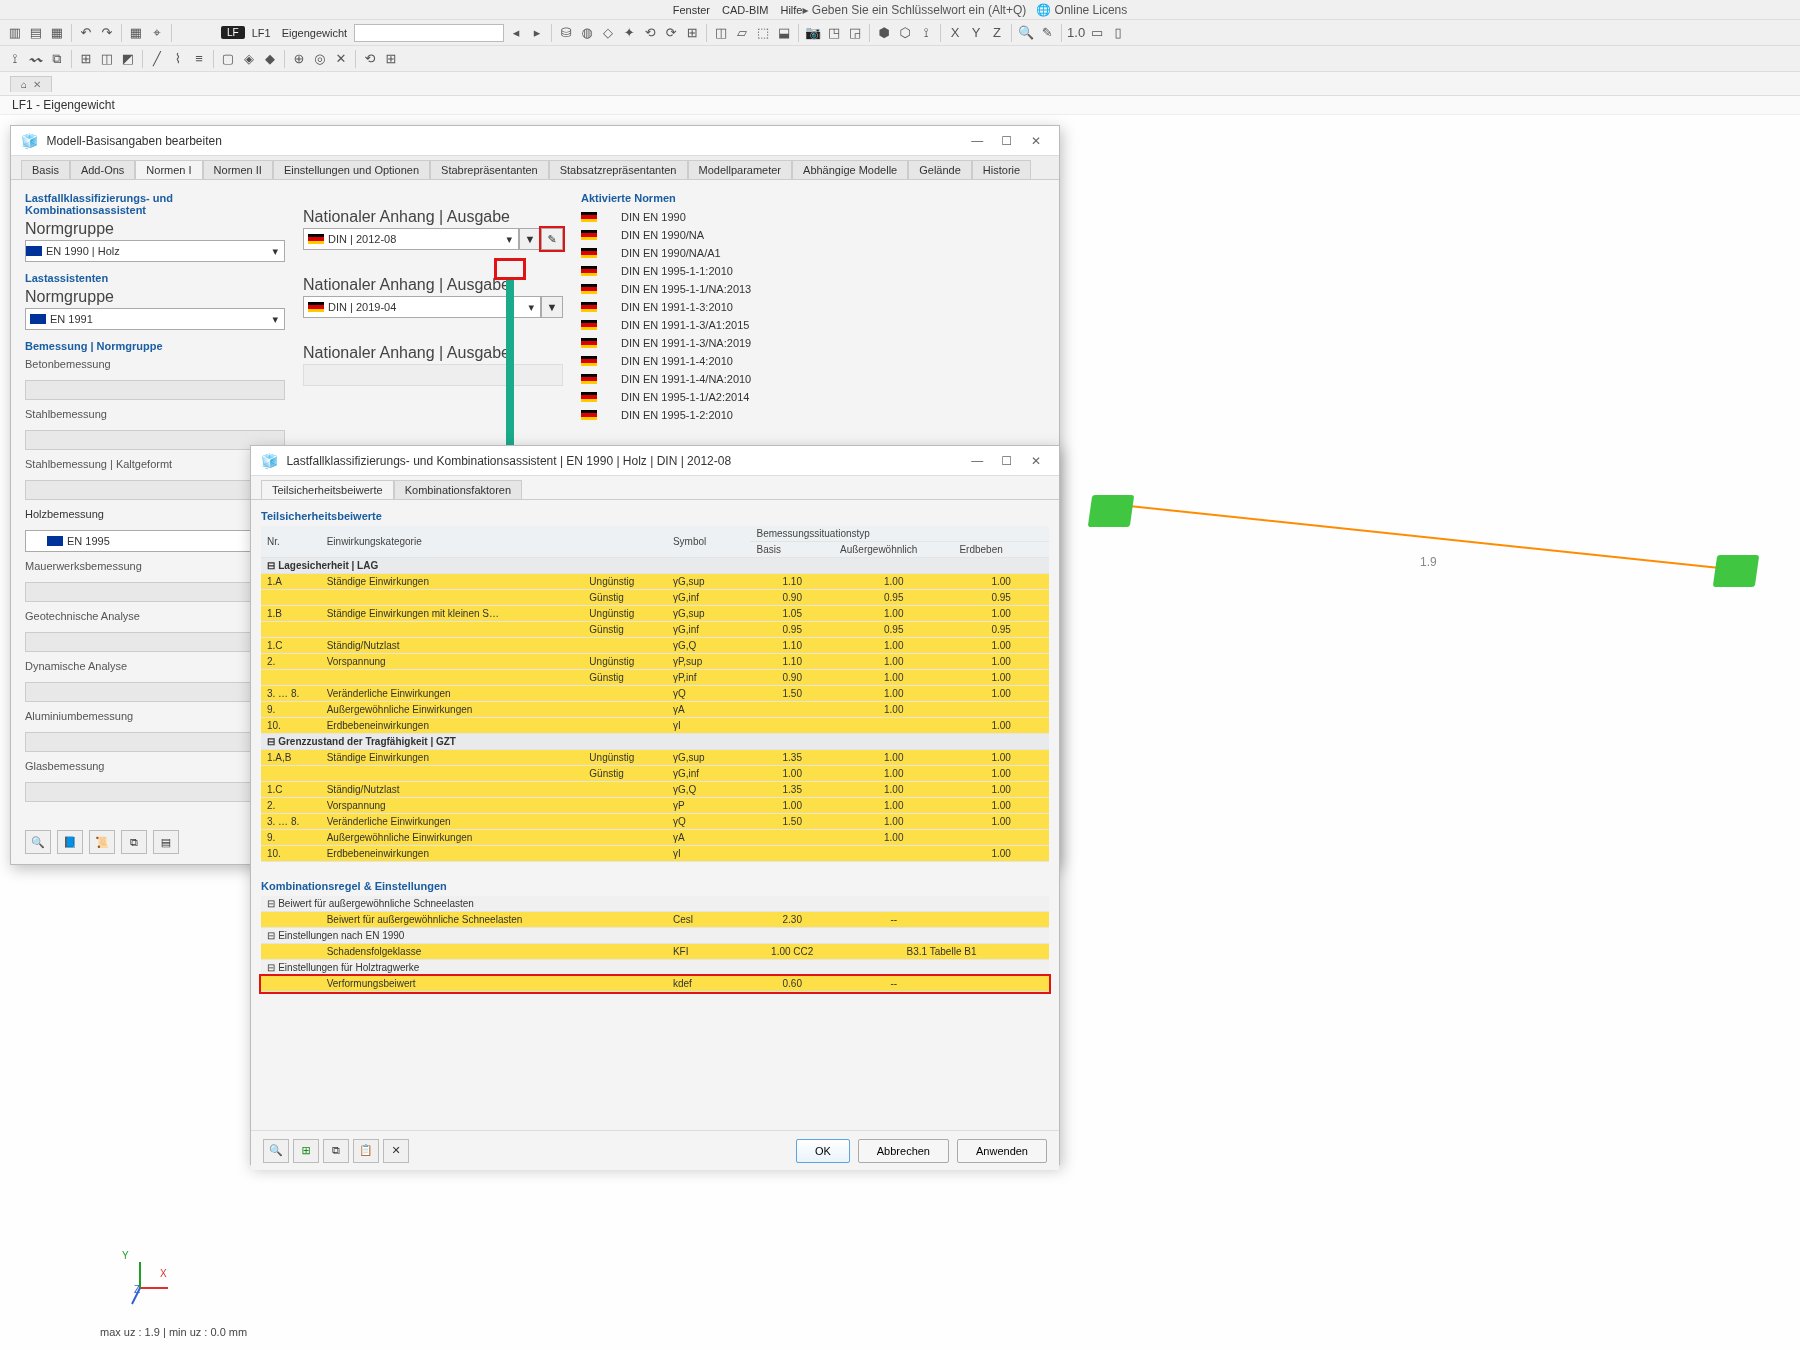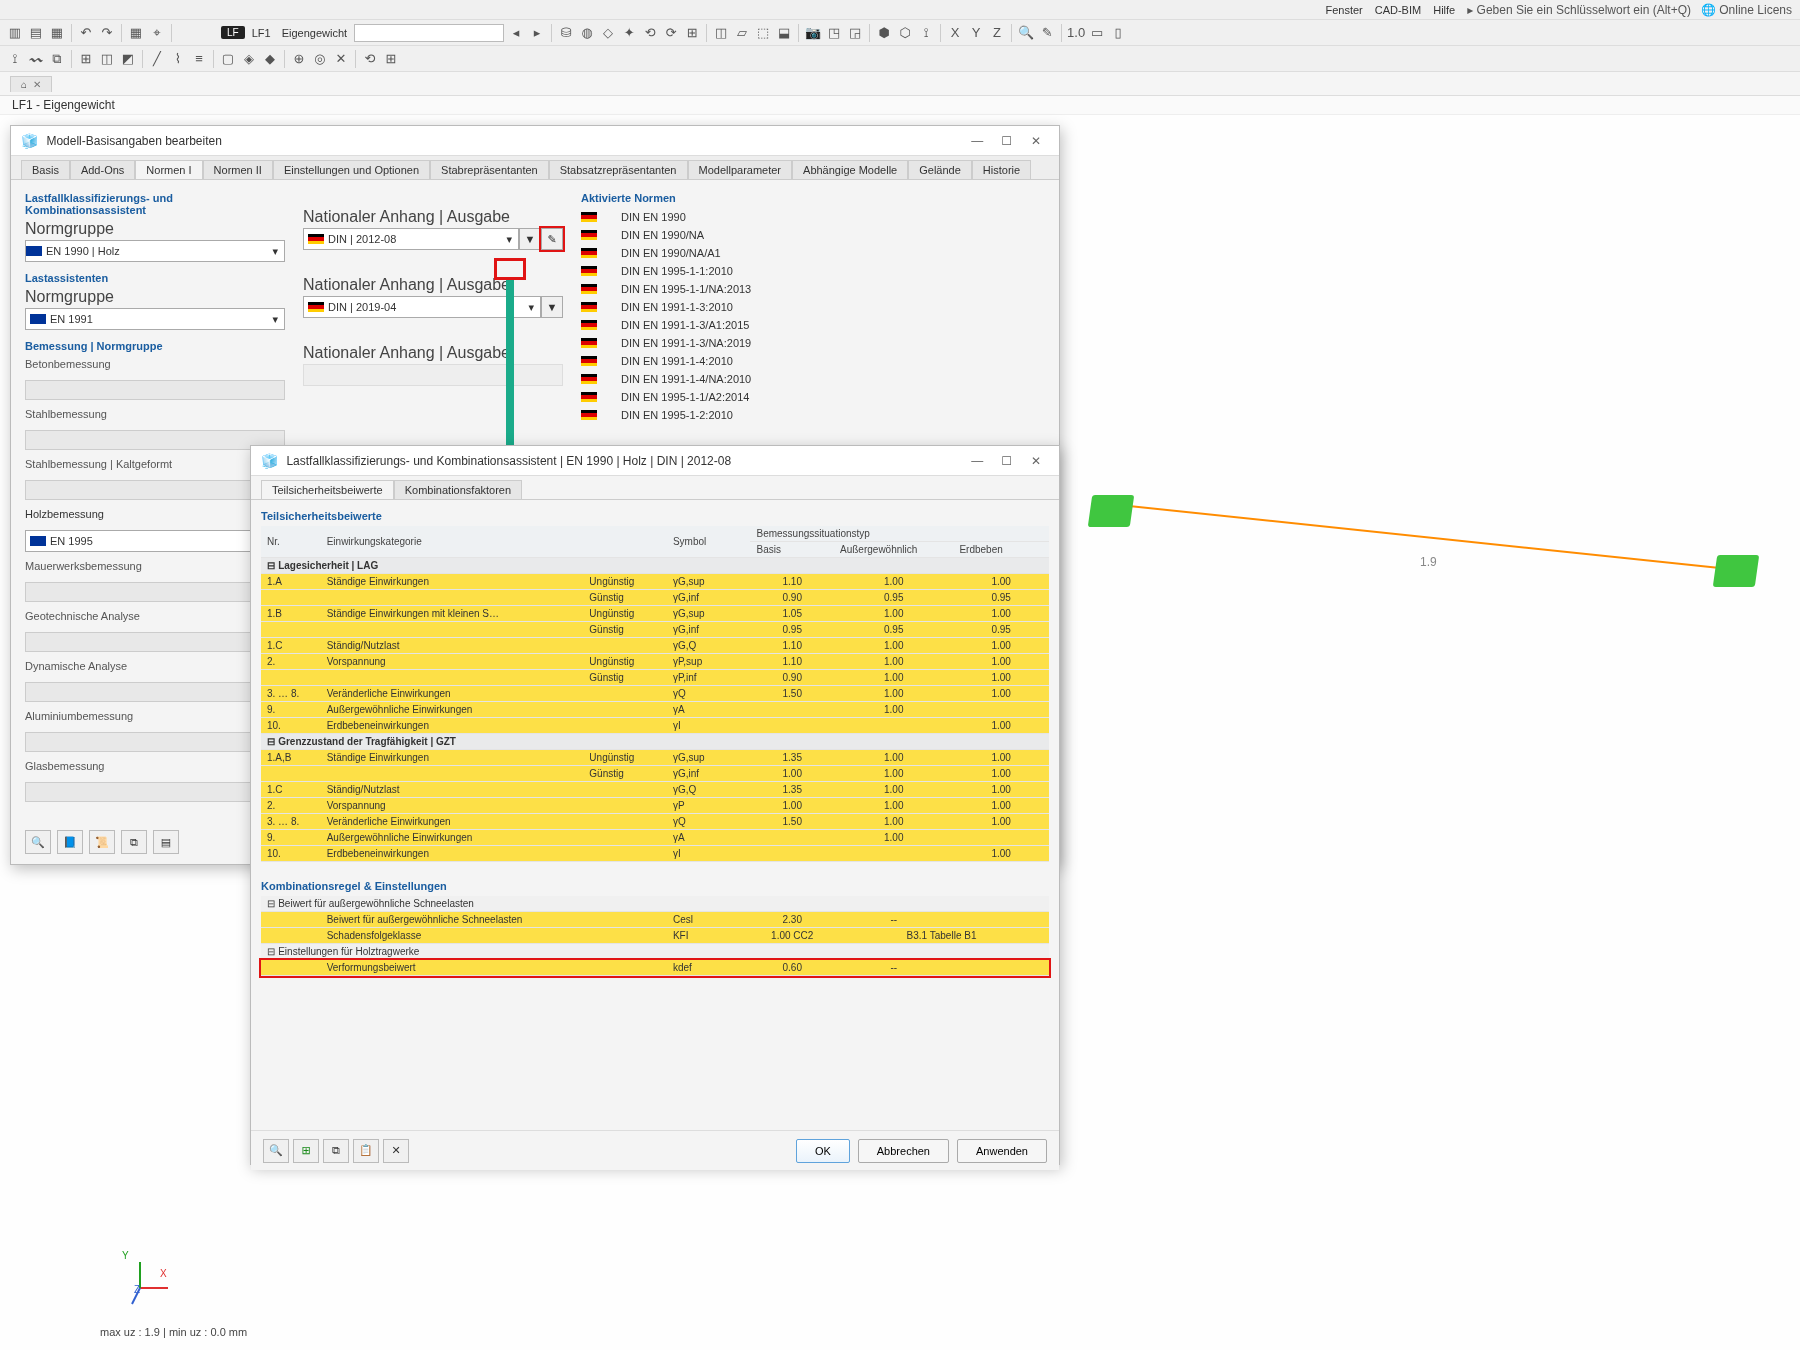--- a/index.html
+++ b/index.html
@@ -1,19 +1,19 @@
 <!DOCTYPE html>
 <html><head>
 <meta charset="utf-8">
 <style>
 * { box-sizing: border-box; margin: 0; padding: 0; font-family: "Segoe UI", Tahoma, sans-serif; }
 body { background: #f5f5f5; font-size: 11px; color: #333; width: 1800px; height: 1350px; overflow: hidden; position: relative; }
 
 
-.menubar { height: 20px; background: #f0f0f0; display: flex; align-items: center; padding: 0 8px; gap: 12px; border-bottom: 1px solid #ddd; justify-content: flex-end;}
+.menubar { height: 20px; background: #f0f0f0; display: flex; align-items: center; padding: 0 8px; gap: 0; border-bottom: 1px solid #ddd; justify-content: center;}
 .menubar-left { display: flex; gap: 12px; }
 .menubar-right { display: flex; gap: 10px; align-items: center; font-size: 12px; color: #555;}
 .menubar span { cursor: pointer; }
 
 
 .toolbar { height: 26px; background: #f0f0f0; border-bottom: 1px solid #ddd; display: flex; align-items: center; padding: 0 6px; gap: 3px; }
 .toolbar-ico { width: 18px; height: 18px; display: inline-flex; align-items: center; justify-content: center; font-size: 13px; color: #555; cursor: pointer; }
 .toolbar-sep { width: 1px; height: 18px; background: #ccc; margin: 0 2px; }
 .toolbar-badge { background: #222; color: #fff; padding: 1px 6px; font-size: 10px; border-radius: 2px; margin-left: 44px; }
 .toolbar-text { font-size: 11px; padding: 0 4px; }
@@ -269,21 +269,21 @@
       <div class="section">
         <div class="sect-title">Bemessung | Normgruppe</div>
         <div class="left-items" id="leftitems">
             <div class="left-item">Betonbemessung</div>
             <div class="left-item-sel"></div>
             <div class="left-item">Stahlbemessung</div>
             <div class="left-item-sel"></div>
             <div class="left-item">Stahlbemessung | Kaltgeformt</div>
             <div class="left-item-sel"></div>
             <div class="left-item blue">Holzbemessung</div>
-            <div style="padding-left: 4px; border: 1px solid rgb(170, 170, 170); height: 22px; display: flex; align-items: center; background: rgb(255, 255, 255); margin-top: 2px;"><span class="flag flag-eu"></span>EN 1995<span style="margin-left:auto;padding:0 6px">▾</span></div>
+            <div style="padding-left: 21px; border: 1px solid rgb(170, 170, 170); height: 22px; display: flex; align-items: center; background: rgb(255, 255, 255); margin-top: 2px;"><span class="flag flag-eu"></span>EN 1995<span style="margin-left:auto;padding:0 6px">▾</span></div>
             <div class="left-item">Mauerwerksbemessung</div>
             <div class="left-item-sel"></div>
             <div class="left-item">Geotechnische Analyse</div>
             <div class="left-item-sel"></div>
             <div class="left-item">Dynamische Analyse</div>
             <div class="left-item-sel"></div>
             <div class="left-item">Aluminiumbemessung</div>
             <div class="left-item-sel"></div>
             <div class="left-item">Glasbemessung</div>
             <div class="left-item-sel"></div>
@@ -597,20 +597,23 @@
             </tr>
           <tr>
             <td style="width:50px"></td>
               <td style="width:220px">Beiwert für außergewöhnliche Schneelasten</td>
               <td style="width:70px"></td>
             <td style="width:70px">Cesl</td>
             <td class="c" style="width:70px">2.30</td>
             <td class="c" style="width:100px">--</td>
             <td style="width:80px"></td>
           </tr>
+          <tr class="grp2">
+              <td colspan="7">⊟ <span>Einstellungen nach EN 1990</span></td>
+            </tr>
           <tr>
             <td></td>
               <td>Schadensfolgeklasse</td>
               <td></td>
             <td>KFI</td>
             <td class="c"><span>1.00</span> <span>CC2</span></td>
             <td class="c" colspan="2">B3.1 Tabelle B1</td>
           </tr>
           <tr class="grp2">
               <td colspan="7">⊟ <span>Einstellungen für Holztragwerke</span></td>

